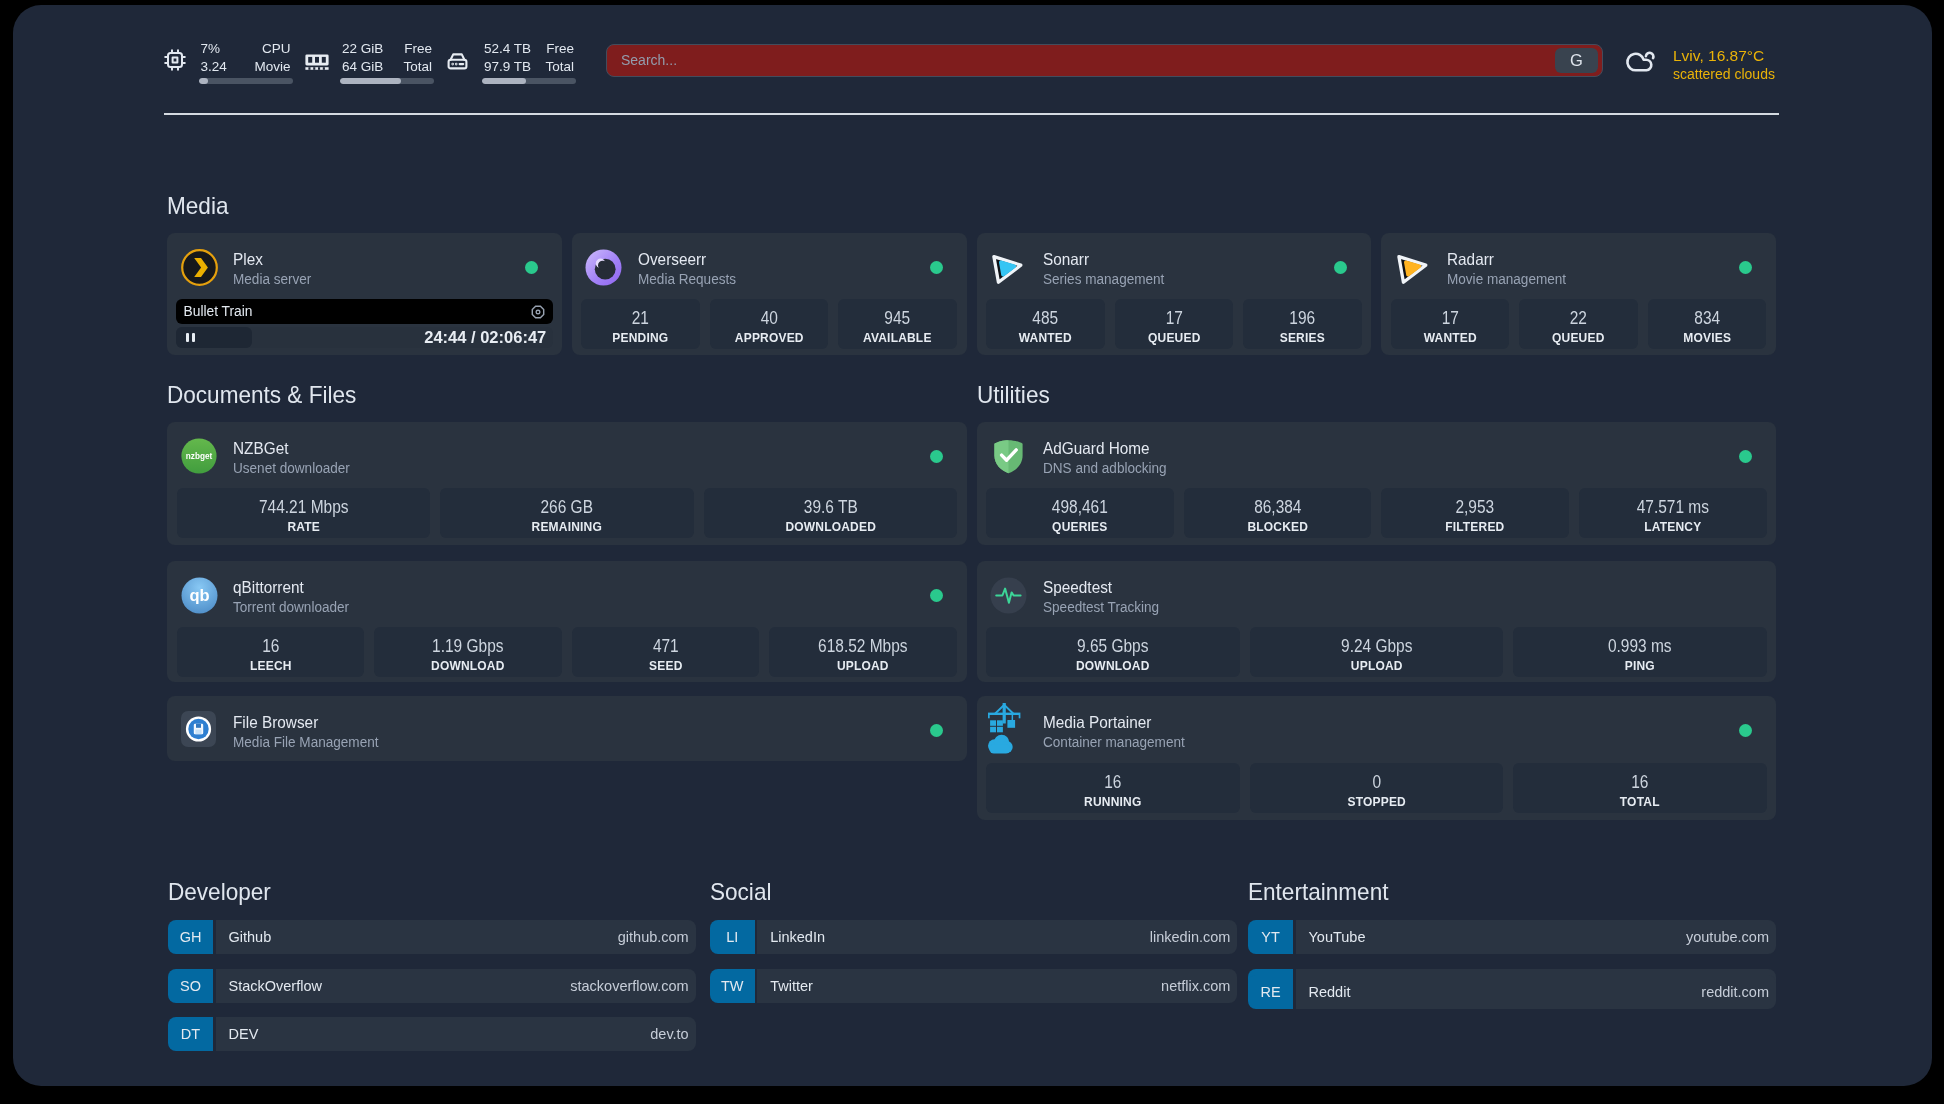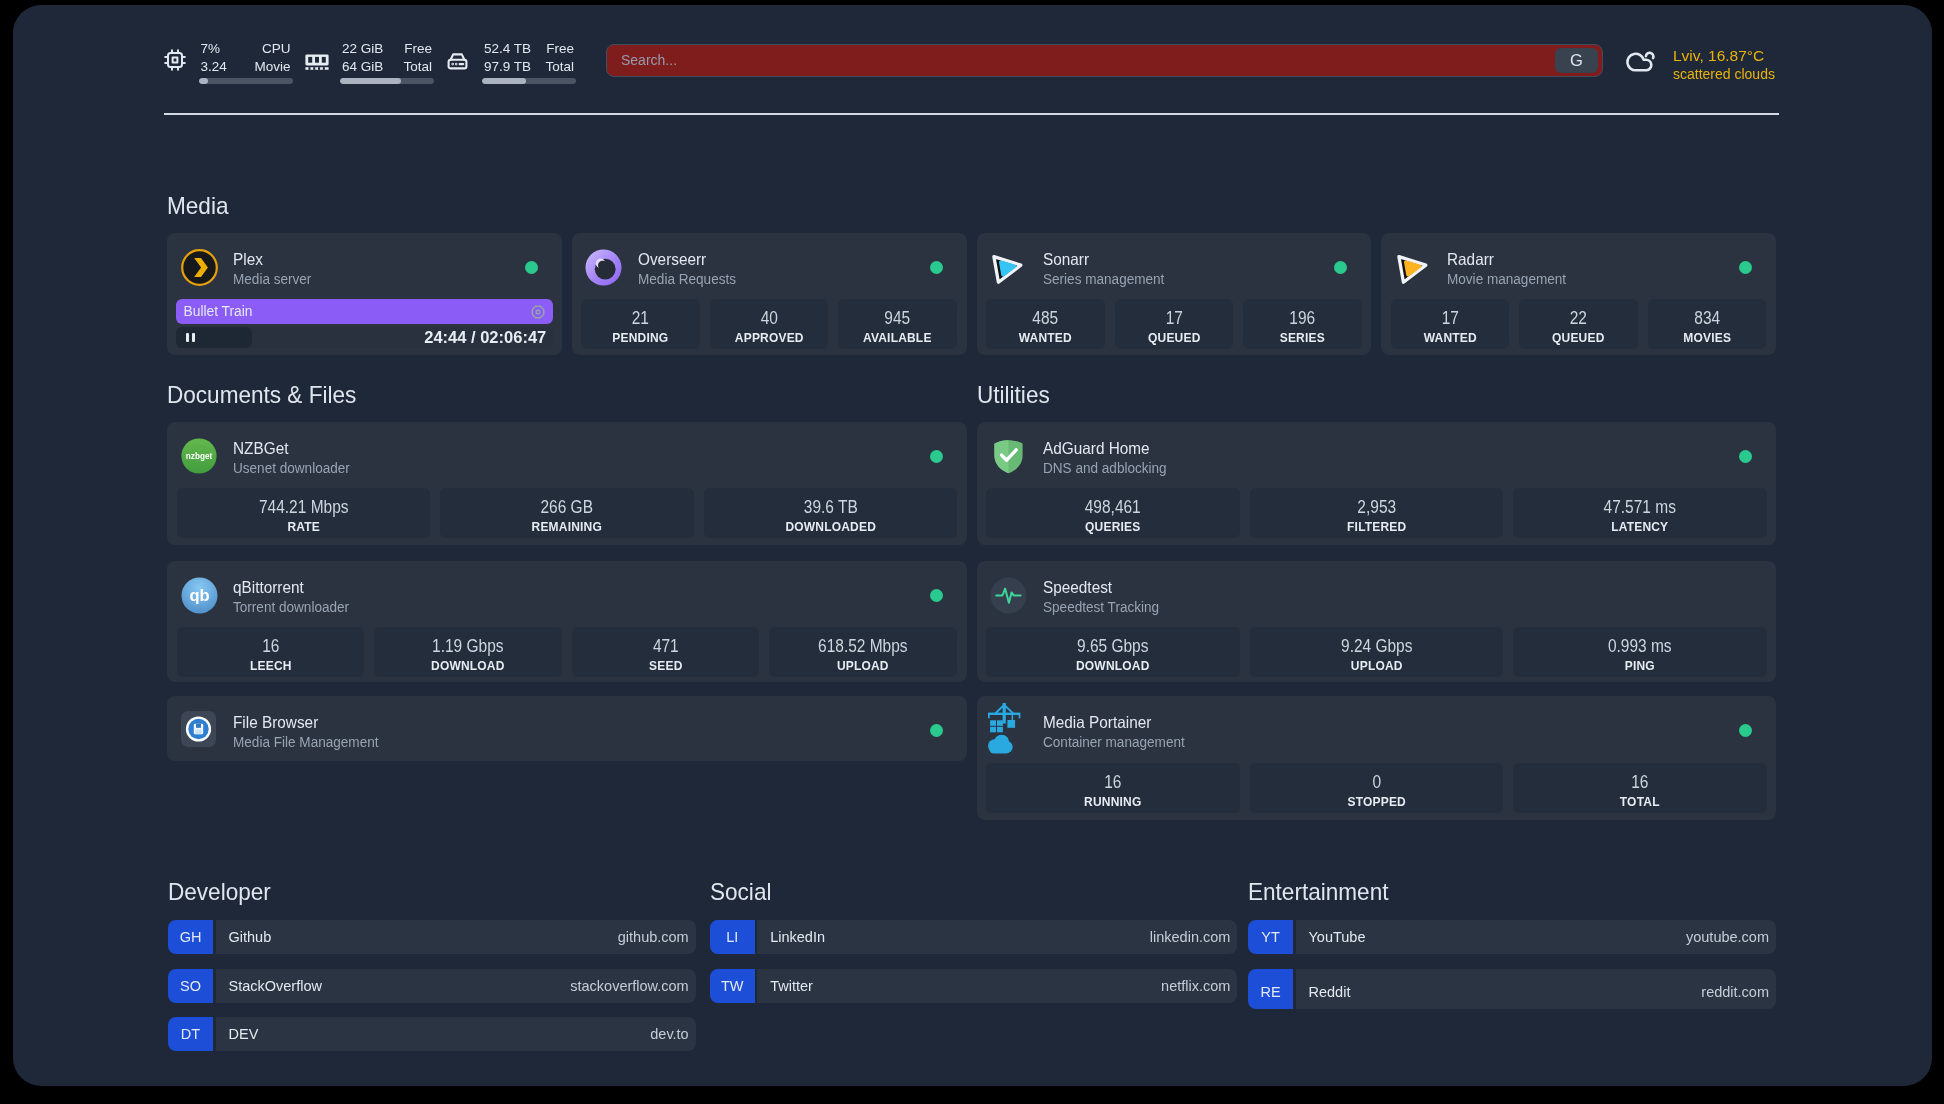--- a/index.html
+++ b/index.html
@@ -39,34 +39,34 @@
     font-weight:400; color:#E4E9F1; transform:scaleX(0.93); transform-origin:left top; white-space:nowrap; }
   .sdesc { position:absolute; left:66px; top:37.5px; font-size:15.5px; line-height:16px; color:#98A3B4; transform:scaleX(0.875); transform-origin:left top; white-space:nowrap; }
   .dot { position:absolute; right:24px; top:27.5px; width:13px; height:13px;
     border-radius:50%; background:#2AC98D; }
   .tiles { position:absolute; left:9.5px; right:9.5px; top:66px; height:50px; display:flex; gap:10px; }
   .tile { flex:1; background:#232D3B; border-radius:6px; text-align:center; }
   .tv { margin-top:8px; font-size:18px; line-height:22px; color:#CDD5DF; transform:scaleX(0.86); }
   .tl { margin-top:2px; font-size:12.5px; line-height:14px; font-weight:700; letter-spacing:0.2px; color:#E7ECF2; transform:scaleX(0.96); }
 
   
-  .prow { position:absolute; left:8.5px; right:8.5px; height:24.6px; background:#8b5cf6; border-radius:6px; }
+  .prow { position:absolute; left:8.5px; right:8.5px; height:24.6px; background:#000000; border-radius:6px; }
   .ptitle { position:absolute; left:8px; top:0; height:100%; display:flex; align-items:center;
     color:#E4EAF1; font-size:13.8px; }
   .pcam { position:absolute; right:8px; top:5.6px; }
   .ppill { position:absolute; left:0; top:0; width:76px; height:100%; background:#1E2734;
     border-radius:6px; }
   .ptime { position:absolute; right:7px; top:0; height:100%; display:flex; align-items:center;
     color:#E8EDF3; font-size:16.5px; font-weight:700; }
   .pause { position:absolute; left:10px; top:5.7px; width:9px; height:9.4px; }
   .pause i { position:absolute; top:0; width:3px; height:9.4px; background:#E8EDF3; border-radius:1px; }
 
   
   .bk { position:absolute; height:34px; }
-  .babbr { position:absolute; left:0; top:0; width:45px; height:34px; background:#1d4ed8;
+  .babbr { position:absolute; left:0; top:0; width:45px; height:34px; background:#0369a1;
     border-radius:8px 0 0 8px; display:flex; align-items:center; justify-content:center;
     color:#E3E9F0; font-size:14.5px; font-weight:500; }
   .bmain { position:absolute; left:47.5px; right:0; top:0; height:34px; background:#2A3442;
     border-radius:0 8px 8px 0; }
   .bname { position:absolute; left:13px; top:0; height:100%; display:flex; align-items:center;
     color:#E3E9F0; font-size:14.5px; }
   .burl { position:absolute; right:7px; top:0; height:100%; display:flex; align-items:center;
     color:#C6CDD8; font-size:14.5px; }
 </style>
 </head>
@@ -306,20 +306,24 @@
     <path d="M18.5 2.2 C13 2.2 7.4 3.8 4.4 5.7 V17.3 C4.4 26.5 11 32.7 18.5 35.2 Z" fill="#79CA85"></path>
     <path d="M11.6 17.1 L16.6 22.2 L26.2 11.9" stroke="#FFFFFF" stroke-width="3.4" fill="none" stroke-linecap="round" stroke-linejoin="round"></path>
   </svg>
   <div class="sname">AdGuard Home</div>
   <div class="sdesc">DNS and adblocking</div>
   <div class="dot"></div>
   <div class="tiles">
     <div class="tile">
         <div class="tv">498,461</div>
         <div class="tl">QUERIES</div>
+      </div>
+    <div class="tile">
+        <div class="tv">86,384</div>
+        <div class="tl">BLOCKED</div>
       </div>
     <div class="tile">
         <div class="tv">2,953</div>
         <div class="tl">FILTERED</div>
       </div>
     <div class="tile">
         <div class="tv">47.571 ms</div>
         <div class="tl">LATENCY</div>
       </div>
   </div>

